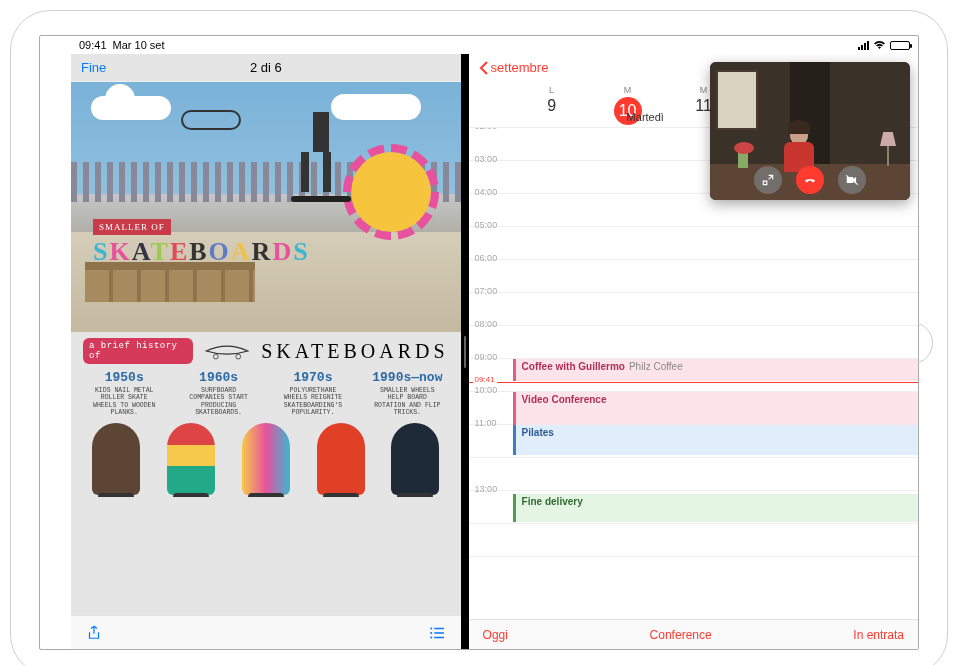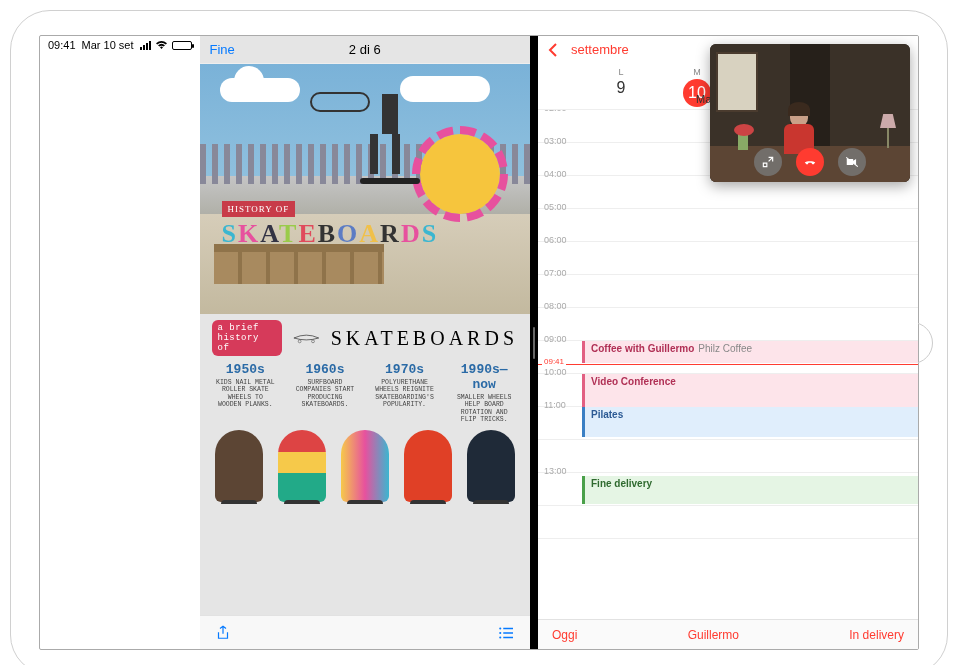--- a/index.html
+++ b/index.html
@@ -23,21 +23,23 @@
   position: absolute; right: 14px; top: 50%;
   transform: translateY(-50%);
   width: 42px; height: 42px; border-radius: 50%;
   border: 1px solid #ccc;
 }
 .screen {
   width: 100%; height: 100%;
   border: 1px solid #aaa;
   border-radius: 2px;
   display: flex;
+  flex-direction: column;
   overflow: hidden;
+  padding-left: 31px;
 }
 .statusbar {
   height: 18px;
   font-size: 11px;
   display: flex; align-items: center;
   padding: 0 8px;
   color: #000;
   gap: 6px;
 }
 .statusbar .left { display: flex; gap: 6px; }
@@ -125,21 +127,21 @@
 .brd.b3{background:linear-gradient(90deg,#f6c94a,#e7519e,#3bb6d0);}
 .brd.b4{background:#e04026;}
 .brd.b5{background:#1f2a38;}
 
 .left-toolbar { margin-top:auto; height:34px; border-top:1px solid #e2e2e2;
   display:flex; align-items:center; justify-content:space-between; padding:0 14px; background:#f8f8f8; }
 .tb-icon { width:18px; height:18px; color:#067aff; }
 
 
 .cal-header { display:flex; align-items:center; padding:6px 10px; font-size:13px; }
-.cal-header .back { color:#ff3b30; display:flex; align-items:center; gap:13px;}
+.cal-header .back { color:#ff3b30; display:flex; align-items:center; gap:2px;}
 .days { display:flex; padding:4px 0 2px 60px; gap:30px; font-size:11px; }
 .days .day { text-align:center; width:46px; color:#333;}
 .days .day .dow { color:#888; font-size:9px;}
 .days .day .num { font-size:16px; margin-top:2px;}
 .days .day.sel .num {
   background:#ff3b30; color:#fff; width:28px; height:28px; line-height:28px;
   border-radius:50%; display:inline-block;
 }
 .dayname { font-size:11px; color:#333; margin-left:158px; margin-top:-16px; margin-bottom:4px;}
 .timeline { flex:1; overflow:hidden; position:relative; border-top:1px solid #eee;}
@@ -216,21 +218,21 @@
           <div class="cloud c3"></div>
           <div class="fence"></div>
           <div class="burst"></div>
           <div class="skater">
             <div class="body"></div>
               <div class="legs"></div>
               <div class="board"></div>
           </div>
           <div class="pallet"></div>
           <div class="hero-title">
-            <span class="badge">HISTORY OF</span>
+            <span class="badge">SMALLER OF</span>
             <div class="letters">
               <span>S</span><span>K</span><span>A</span><span>T</span><span>E</span><span>B</span><span>O</span><span>A</span><span>R</span><span>D</span><span>S</span>
             </div>
           </div>
         </div>
 
         <div class="briefbar">
           <span class="pill">a brief history of</span>
           <svg class="sk-svg" viewBox="0 0 60 24">
             <path d="M4 12 Q30 0 56 12 Q30 20 4 12 Z" fill="none" stroke="#333" stroke-width="1.5"></path>
@@ -357,22 +359,22 @@
           <div class="event blue" style="top:297px;height:30px">
             <b>Pilates</b>
           </div>
           <div class="event green" style="top:366px;height:28px">
             <b>Fine delivery</b>
           </div>
         </div>
 
         <div class="cal-footer">
           <span>Oggi</span>
-          <span>Guillermo</span>
-          <span>In delivery</span>
+          <span>Conference</span>
+          <span>In entrata</span>
         </div>
 
         <div class="pip">
           <div class="wall"></div>
           <div class="window"></div>
           <div class="table"></div>
           <div class="vase"></div>
           <div class="flowers"></div>
           <div class="lamp">
               <div class="shade"></div>

